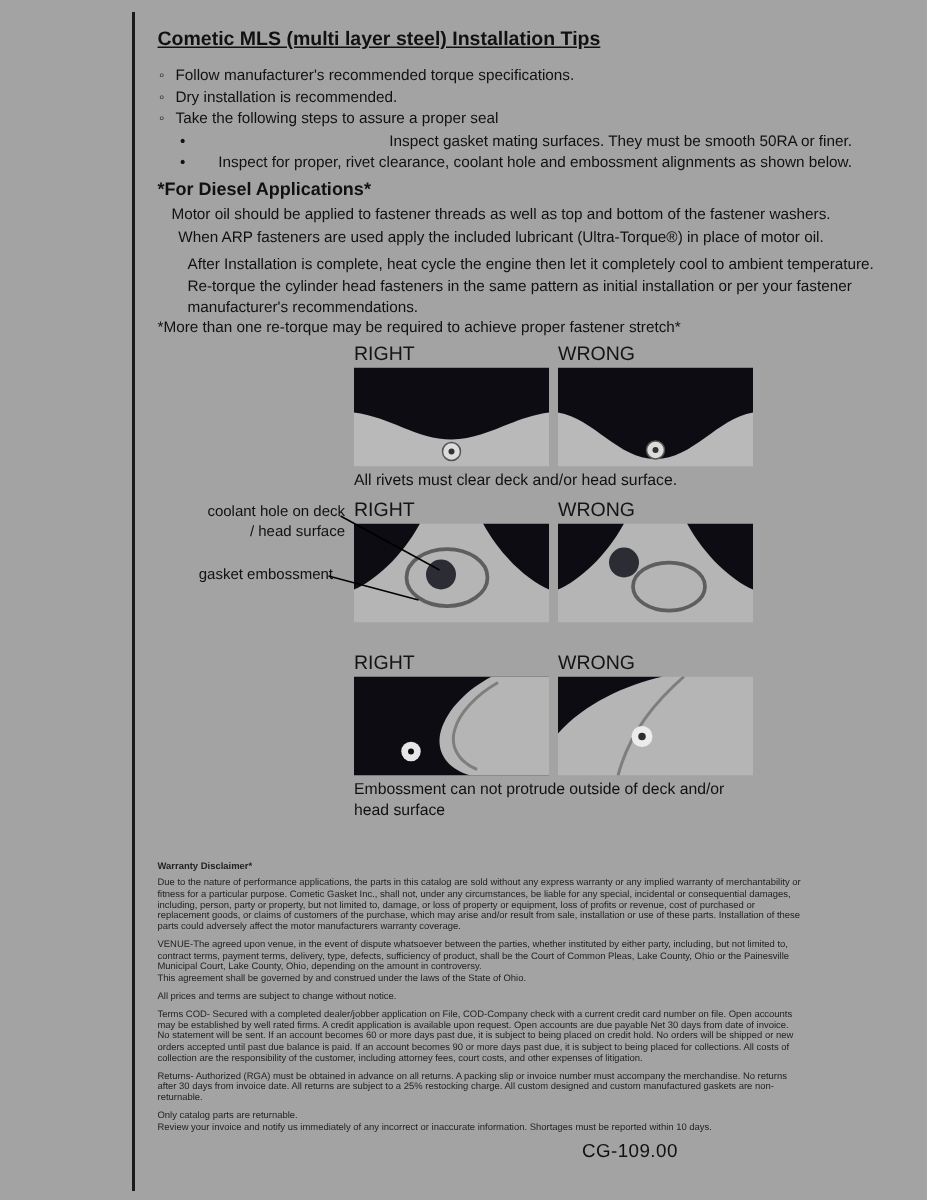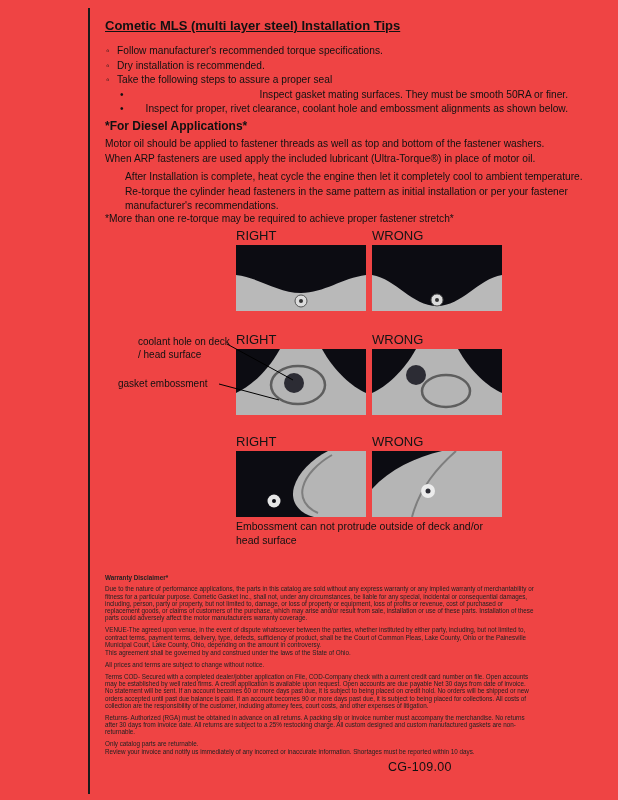--- a/index.html
+++ b/index.html
@@ -2,45 +2,45 @@
 <html><head>
 <meta charset="utf-8">
 <style>
   * { margin:0; padding:0; box-sizing:border-box; }
   html,body { background:#ffffff; }
   body {
     width:618px; height:800px;
     font-family:"Liberation Sans", sans-serif;
     color:#111;
   }
-  .page { position:relative; width:618px; height:800px; background:#ef4444; overflow:hidden; }
+  .page { position:relative; width:618px; height:800px; background:#a3a3a3; overflow:hidden; }
   .vrule { position:absolute; left:88px; top:8px; width:1.5px; height:786px; background:#1a1a1a; }
 
   .title {
     position:absolute; left:105px; top:18px;
     font-size:13px; font-weight:bold; text-decoration:underline;
   }
 
   .tips { position:absolute; left:106px; top:44px; width:462px; font-size:10.2px; line-height:14.5px; list-style:none; }
   .tips li { position:relative; padding-left:11px; }
   .tips li::before { content:"◦"; position:absolute; left:0; top:0; }
   .tips li.sub { margin-left:14px;text-align:right; }
   .tips li.sub::before { content:"•"; }
 
   .diesel-heading { position:absolute; left:105px; top:119px; font-size:12px; font-weight:bold; }
   .para { position:absolute; left:105px; width:458px; font-size:10.2px; line-height:14.5px; }
-  #para1 { top:137px; }
+  #para1 { top:137px;text-align:center; }
   #para2 { top:170px;margin-left:20px; }
   #note  { top:212px; }
 
   .diagrams { position:absolute; left:105px; top:228px; width:430px; height:334px; }
   .dg-header { position:absolute; width:130px; text-align:left; font-size:13px; color:#141414; }
   .panel { position:absolute; width:130px; height:66px; display:block; }
   .caption { position:absolute; font-size:10.5px; line-height:13.5px; color:#111; }
-  .dg-label { position:absolute; font-size:10px; line-height:12.5px; color:#111; }
+  .dg-label { position:absolute; font-size:10px; line-height:12.5px; color:#111;text-align:right; }
   .leader { position:absolute; left:0; top:0; width:430px; height:334px; pointer-events:none; }
 
   .legal { position:absolute; left:105px; top:574px; width:430px; font-size:6.3px; line-height:7.3px; color:#222; }
   .legal p { margin-bottom:4.5px; }
   .legal .lh { font-weight:bold; margin-bottom:4px; }
   .legal .tight { margin-bottom:1px; }
 
   .doc-code { position:absolute; left:388px; top:760px; font-size:12.5px; letter-spacing:.3px; color:#111; }
 </style>
 </head>
@@ -74,20 +74,21 @@
       <path d="M0,0 H130 V30 C106,33 88,48 65,48 C42,48 24,33 0,30 Z" fill="#0c0c12"></path>
       <circle cx="65" cy="56" r="6" fill="#dcdcdc" stroke="#555" stroke-width="1"></circle>
       <circle cx="65" cy="56" r="2" fill="#333"></circle>
     </svg>
     <svg class="panel" style="left:267px; top:17px;" viewBox="0 0 130 66">
       <rect width="130" height="66" fill="#b9b9b9"></rect>
       <path d="M0,0 H130 V30 C106,34 90,61 65,61 C40,61 24,34 0,30 Z" fill="#0c0c12"></path>
       <circle cx="65" cy="55" r="6" fill="#dcdcdc" stroke="#555" stroke-width="1"></circle>
       <circle cx="65" cy="55" r="2" fill="#333"></circle>
     </svg>
+    <div class="caption" style="left:131px; top:86px;">All rivets must clear deck and/or head surface.</div>
 
     <div class="dg-header" style="left:131px; top:104px;">RIGHT</div>
     <div class="dg-header" style="left:267px; top:104px;">WRONG</div>
 
     <div class="dg-label" style="left:33px; top:108px; width:92px;">coolant hole on deck / head surface</div>
     <div class="dg-label" style="left:13px; top:150px; width:104px;">gasket embossment</div>
 
     <svg class="panel" style="left:131px; top:121px;" viewBox="0 0 130 66">
       <rect width="130" height="66" fill="#b5b5b5"></rect>
       <path d="M0,0 H44 C32,22 14,38 0,44 Z" fill="#0c0c12"></path>

